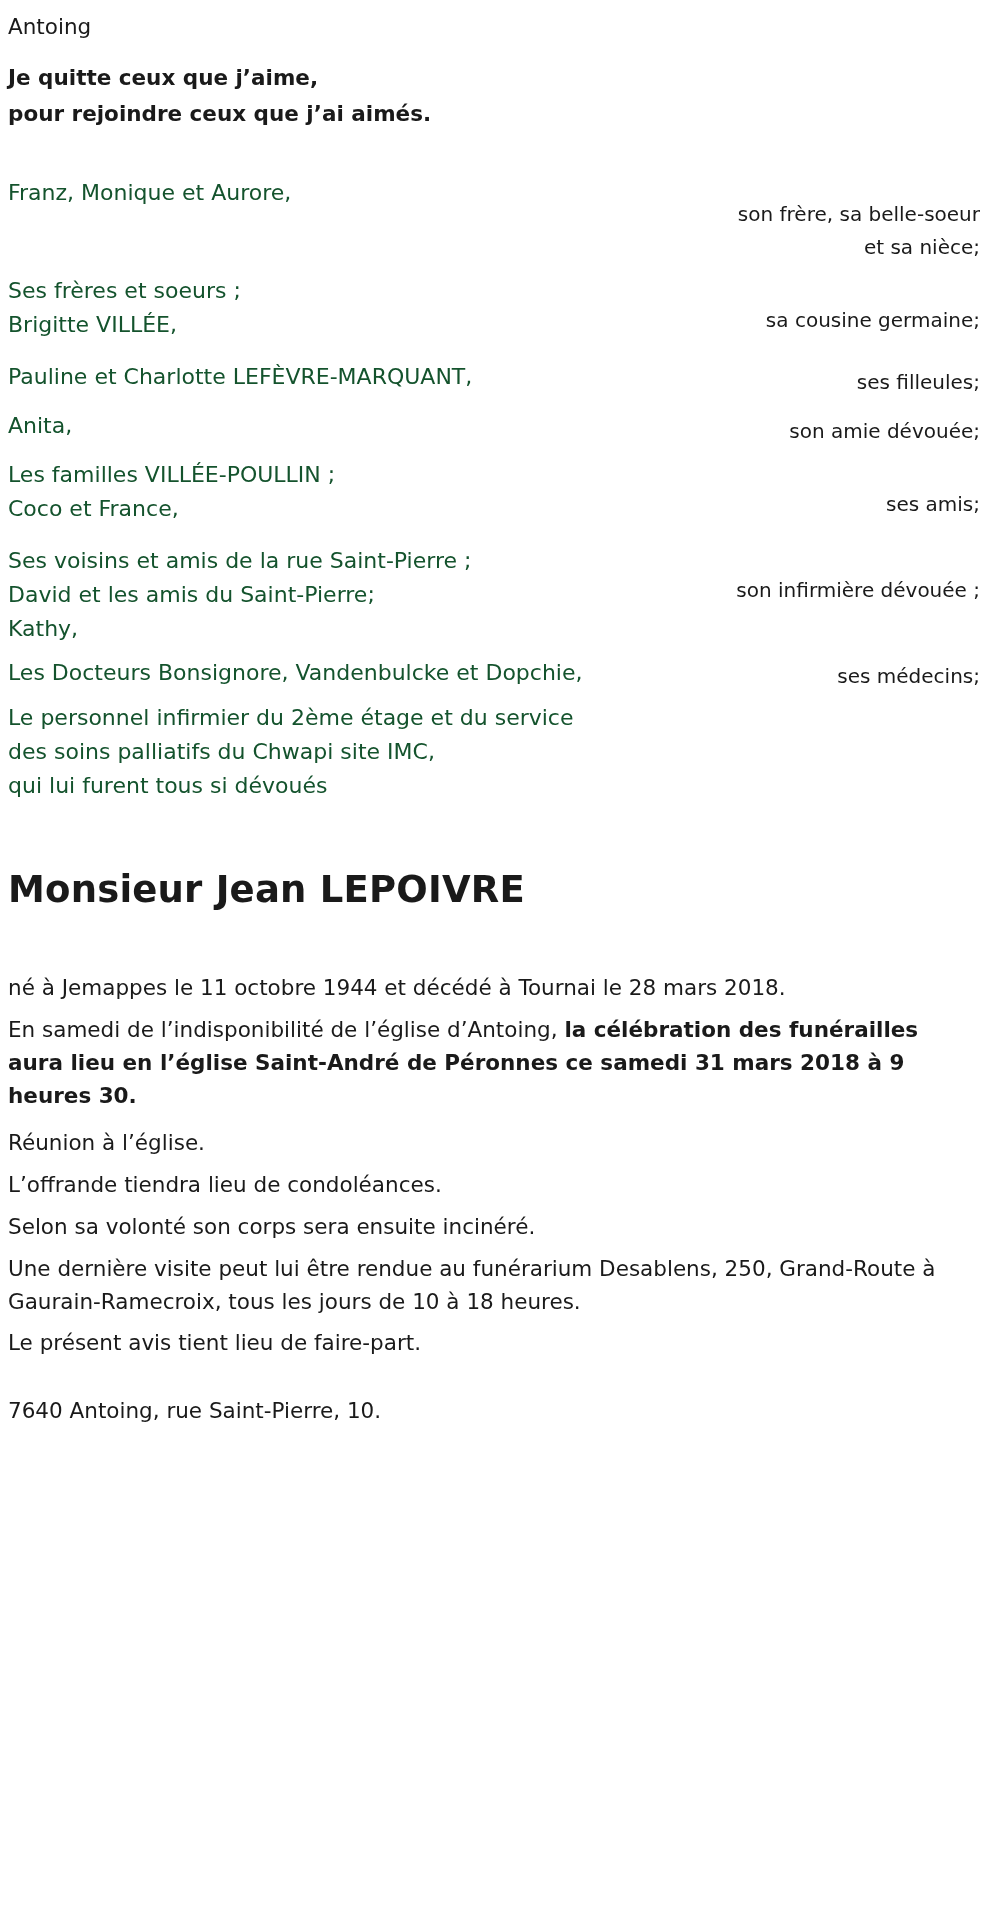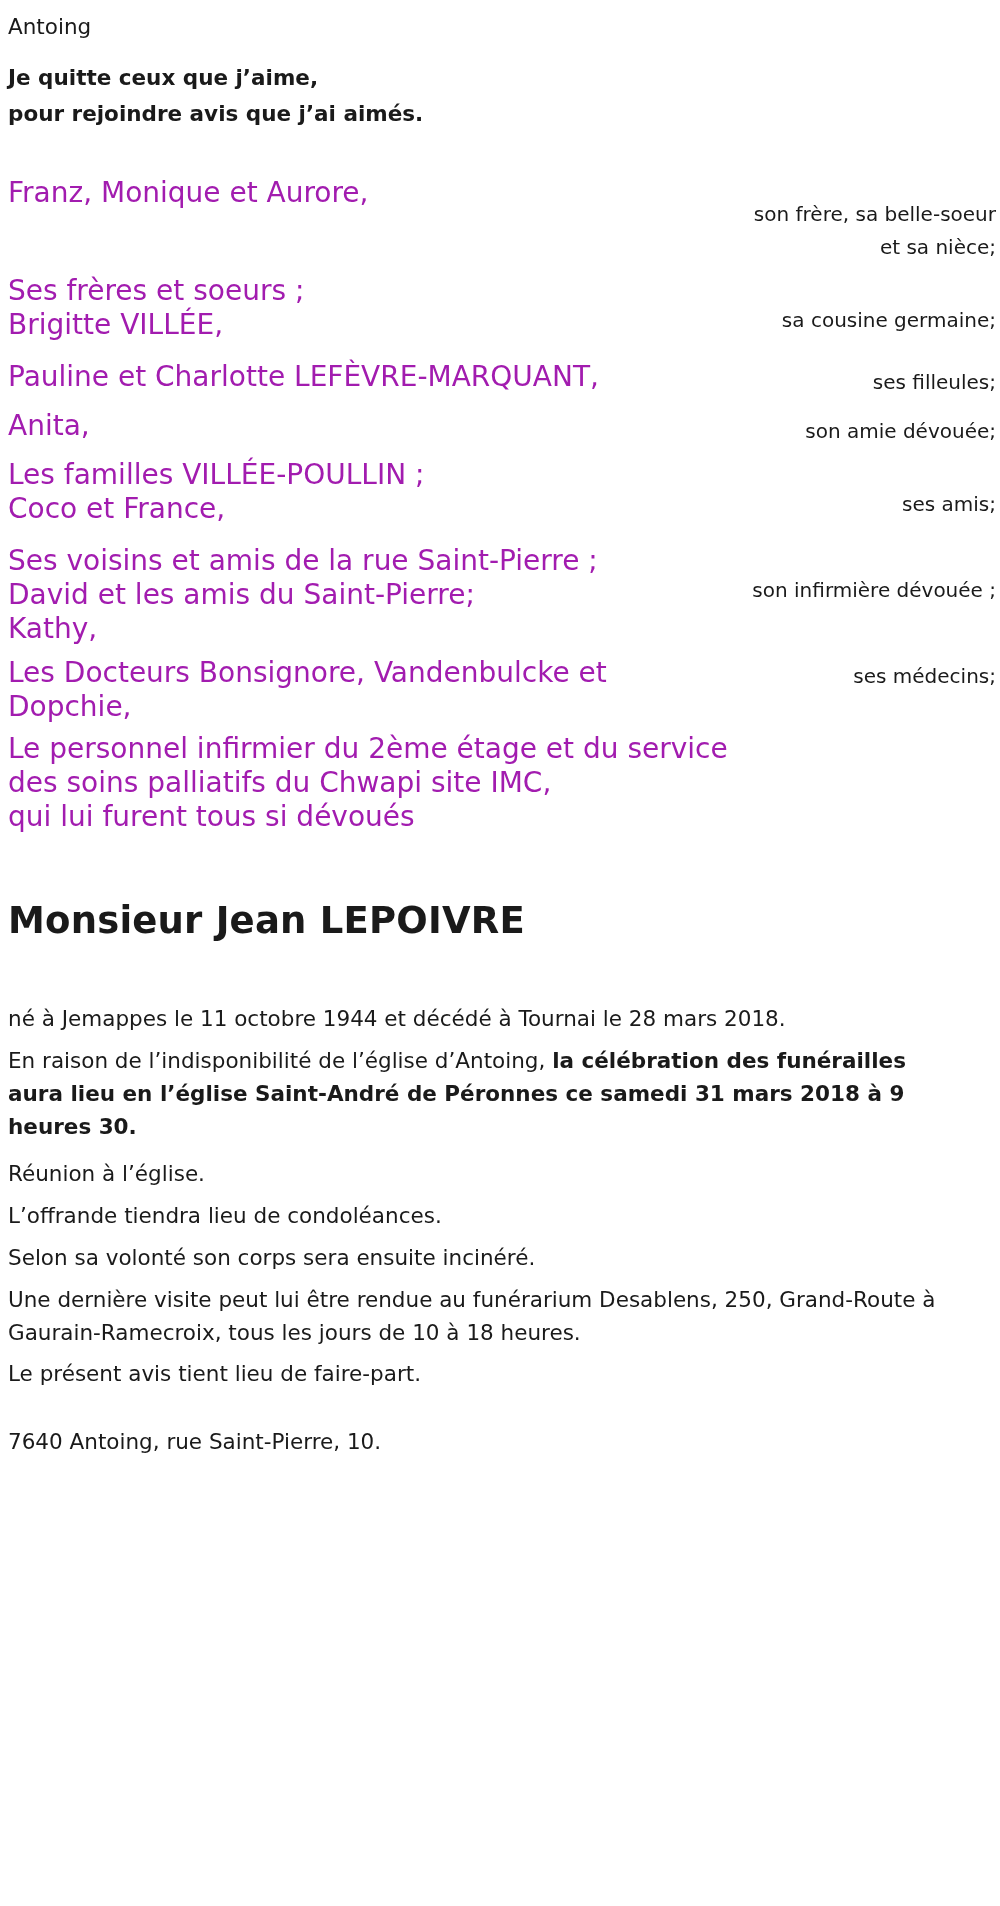--- a/index.html
+++ b/index.html
@@ -10,28 +10,28 @@
   body {
     width: 1000px;
     min-height: 1906px;
     font-family: "DejaVu Sans", "Liberation Sans", sans-serif;
     color: #1a1a1a;
     -webkit-font-smoothing: antialiased;
   }
   .page {
     width: 1000px;
     box-sizing: border-box;
-    padding: 10px 4px 20px 8px;
+    padding: 10px 20px 20px 8px;
   }
 
   
   .line {
-    font-size: 28px;
+    font-size: 22px;
     line-height: 34px;
-    color: #a21caf;
+    color: #14532d;
     white-space: pre-wrap;
   }
   .place {
     font-size: 21.5px;
     line-height: 34px;
     margin-bottom: 6px;
   }
   .verse {
     font-size: 21.5px;
     line-height: 36px;
@@ -95,21 +95,21 @@
 <body>
 
 <div class="page">
 
   <div class="place">Antoing</div>
 
   <div class="gap-xs"></div>
 
   <div>
     <div class="verse">Je quitte ceux que j’aime,</div>
-    <div class="verse">pour rejoindre avis que j’ai aimés.</div>
+    <div class="verse">pour rejoindre ceux que j’ai aimés.</div>
   </div>
 
   <div class="gap-l"></div>
 
   <div class="entry">
     <div class="names">
       <div class="line">Franz, Monique et Aurore,</div>
     </div>
     <div class="relation pad-1">son frère, sa belle-soeur et sa nièce;</div>
   </div>
@@ -189,21 +189,21 @@
 
   <div class="spacer-26"></div>
 
 
   <div class="spacer-34"></div>
 
   <div class="para">né à Jemappes le 11 octobre 1944 et décédé à Tournai le 28 mars 2018.</div>
 
   <div class="spacer-8"></div>
 
-  <p class="para tight"><span>En raison de l’indisponibilité de l’église d’Antoing, </span><strong>la célébration des funérailles aura lieu en l’église Saint-André de Péronnes ce samedi 31 mars 2018 à 9 heures 30.</strong></p>
+  <p class="para tight"><span>En samedi de l’indisponibilité de l’église d’Antoing, </span><strong>la célébration des funérailles aura lieu en l’église Saint-André de Péronnes ce samedi 31 mars 2018 à 9 heures 30.</strong></p>
 
   <div class="spacer-14"></div>
 
   <div class="para">Réunion à l’église.</div>
 
   <div class="spacer-8"></div>
 
   <div class="para">L’offrande tiendra lieu de condoléances.</div>
 
   <div class="spacer-8"></div>

